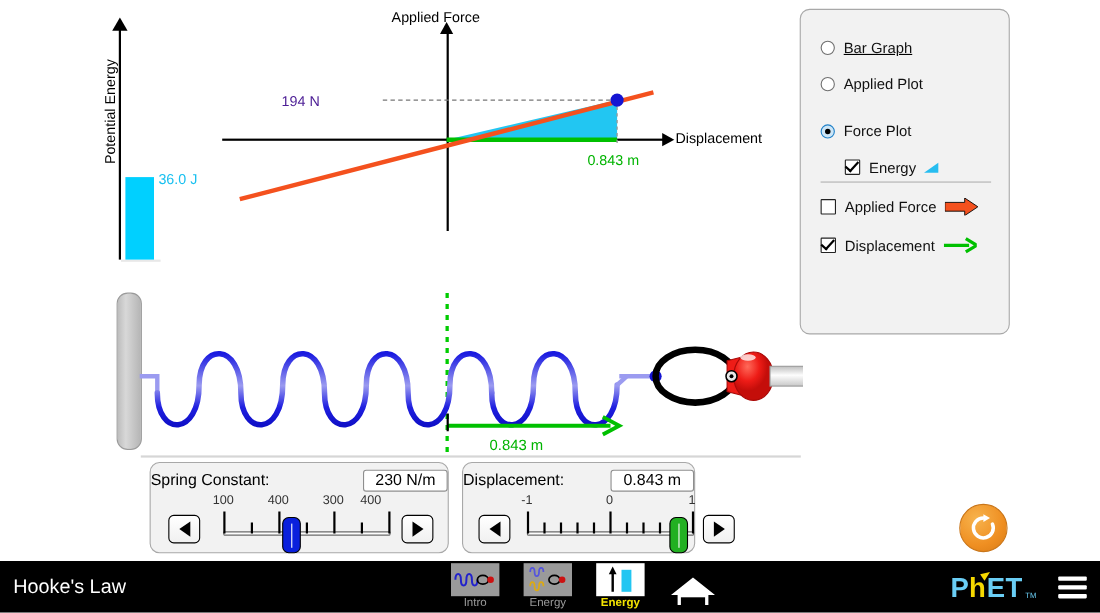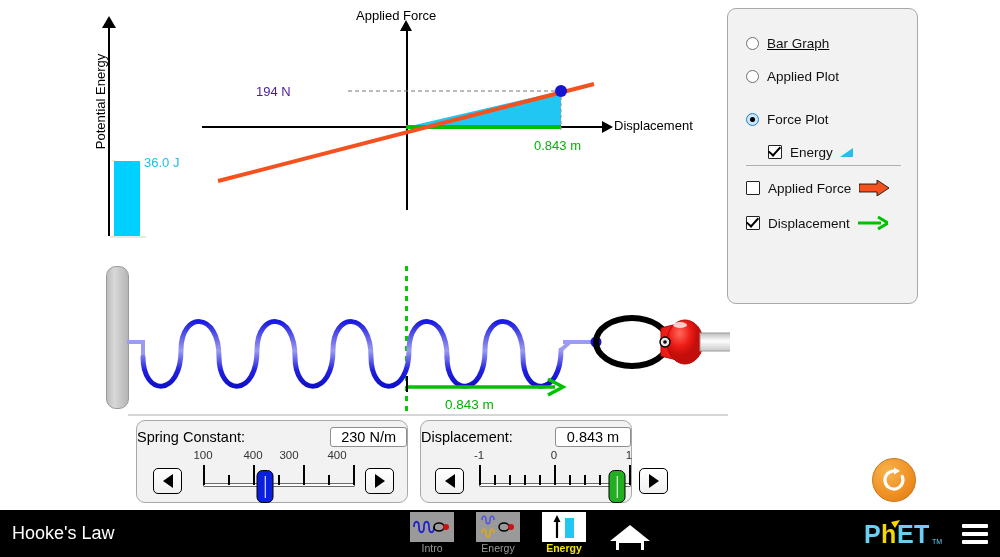--- a/index.html
+++ b/index.html
@@ -353,21 +353,21 @@
   </div>
 
   <div id="spring-constant-panel" class="slider-panel">
     <div class="sp-title">
       <span>Spring Constant:</span>
       <span class="sp-valuebox">230 N/m</span>
     </div>
     <div class="tickrow">
       <span class="ticklabel" style="left:66px">100</span>
       <span class="ticklabel" style="left:116px">400</span>
-      <span class="ticklabel" style="left:152px">300</span>
+      <span class="ticklabel" style="left:166px">300</span>
       <span class="ticklabel" style="left:200px">400</span>
     </div>
     <div class="trackwrap">
       <div class="track" style="left:66px; width:152px"></div>
       <div class="tickmark major" style="left:66px"></div>
       <div class="tickmark minor" style="left:91px"></div>
       <div class="tickmark major" style="left:116px"></div>
       <div class="tickmark minor" style="left:141px"></div>
       <div class="tickmark major" style="left:166px"></div>
       <div class="tickmark minor" style="left:191px"></div>

